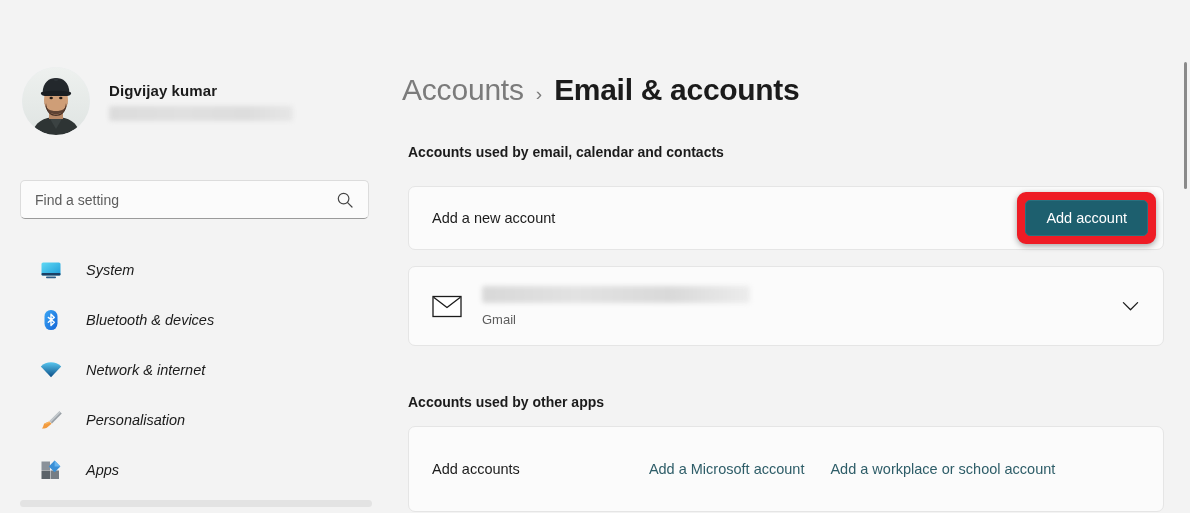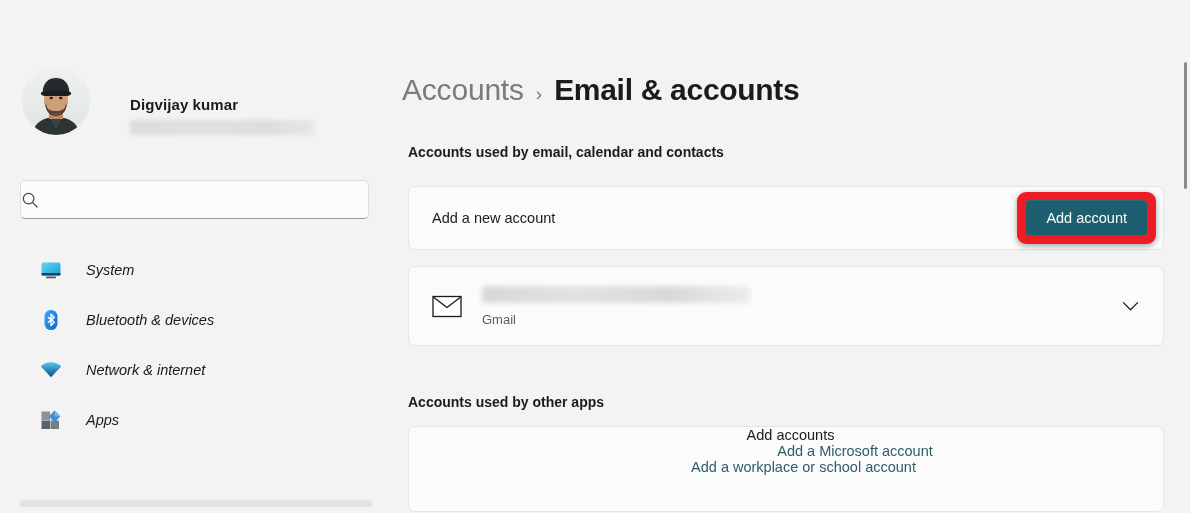--- a/index.html
+++ b/index.html
@@ -45,21 +45,21 @@
   }
 
   
   .sidebar {
     position: absolute; left: 0; top: 47px;
     width: 398px; height: 466px;
     background: #f3f3f3;
   }
   .profile {
     position: absolute; left: 22px; top: 20px;
-    display: flex; align-items: flex-end; gap: 21px;
+    display: flex; align-items: center;
   }
   .avatar {
     width: 68px; height: 68px; border-radius: 50%;
     overflow: hidden; flex: none;
     background: #e9ecef;
     position: relative;
   }
   .avatar svg { display: block; }
   .profile-text { margin-left: 19px; }
   .profile-name {
@@ -188,21 +188,21 @@
   .gmail-text { margin-left: 18px; flex: 1; }
   .gmail-redact {
     height: 17px; width: 268px; border-radius: 3px;
     background: linear-gradient(90deg,#d8d8d8 0%, #e2e2e2 35%, #d9d9d9 70%, #ececec 100%);
     filter: blur(2.4px);
   }
   .gmail-sub { margin-top: 9px; font-size: 13px; color: #5d5d5d; }
   .chevron { padding-right: 10px; display: flex; cursor: pointer; }
 
   
-  .links-row { display: flex; align-items: center; flex-direction: column; }
+  .links-row { display: flex; align-items: center; }
   .link-lbl { font-size: 14.5px; color: #1b1b1b; }
   .acct-link {
     font-size: 14.5px; color: #2e5d68;
     text-decoration: none; cursor: pointer; white-space: nowrap;
   }
   #link-ms { margin-left: 129px; }
   #link-work { margin-left: 26px; }
 
   .vscroll {
     position: absolute; right: 3px; top: 15px;
@@ -256,20 +256,21 @@
           </g>
         </svg>
       </div>
       <div class="profile-text">
         <div class="profile-name">Digvijay kumar</div>
         <div class="redact"></div>
       </div>
     </div>
 
     <div class="search-box">
+      <input type="text" placeholder="Find a setting" style="">
       <span class="search-icon">
         <svg width="18" height="18" viewBox="0 0 18 18">
           <circle cx="7.6" cy="7.6" r="5.3" fill="none" stroke="#454545" stroke-width="1.2"></circle>
           <path d="M11.6 11.6 L16 16" stroke="#454545" stroke-width="1.2" stroke-linecap="round"></path>
         </svg>
       </span>
     </div>
 
     <div class="nav">
 
@@ -314,20 +315,31 @@
               <stop offset="0" stop-color="#58c6ef"></stop>
                   <stop offset="1" stop-color="#0b4d86"></stop>
                 </linearGradient>
               </defs>
             <path d="M11 16.2 L0.8 5.4 C3.6 2.6 7.2 1.2 11 1.2 C14.8 1.2 18.4 2.6 21.2 5.4 Z" fill="url(#gwf)"></path>
           </svg>
         </span>
         <span class="nav-label">Network &amp; internet</span>
       </div>
 
+      <div class="nav-item">
+        <span class="nav-ico">
+          <svg width="22" height="22" viewBox="0 0 22 22">
+            <path d="M19.4 2.2 L9.6 12 L12 14.4 L21.8 4.6 Z" fill="#9aa0a6"></path>
+            <path d="M19.4 2.2 L9.6 12 L10.8 13.2 L20.6 3.4 Z" fill="#c5cace"></path>
+            <path d="M9.2 12.4 L11.6 14.8 L7.4 18.2 C5.6 19.6 3.2 19.8 1.8 19.4 C3.4 18.4 3.2 16 4.4 14.4 Z" fill="#f19a3e"></path>
+            <path d="M4.4 14.4 L9.2 12.4 L10.4 13.6 L5.6 15.6 Z" fill="#f7b35f"></path>
+          </svg>
+        </span>
+        <span class="nav-label">Personalisation</span>
+      </div>
 
       <div class="nav-item">
         <span class="nav-ico">
           <svg width="22" height="22" viewBox="0 0 22 22">
             <rect x="1.5" y="2.5" width="8.5" height="8.5" fill="#8a9199"></rect>
             <rect x="1.5" y="11.5" width="8.5" height="8.5" fill="#5b6268"></rect>
             <rect x="10.5" y="11.5" width="8.5" height="8.5" fill="#767d84"></rect>
             <path d="M14.6 1.6 L20.4 7.4 L14.6 13.2 L8.8 7.4 Z" fill="#3a8fd6"></path>
             <path d="M14.6 1.6 L20.4 7.4 L14.6 7.4 Z" fill="#65b4ef"></path>
           </svg>

